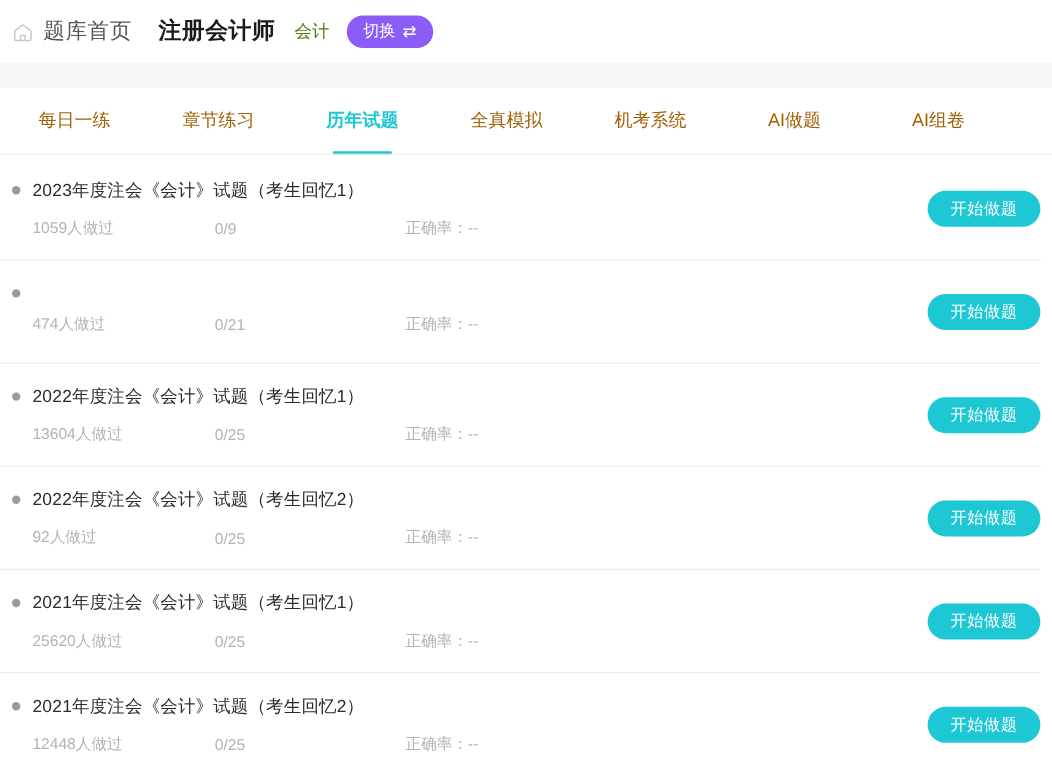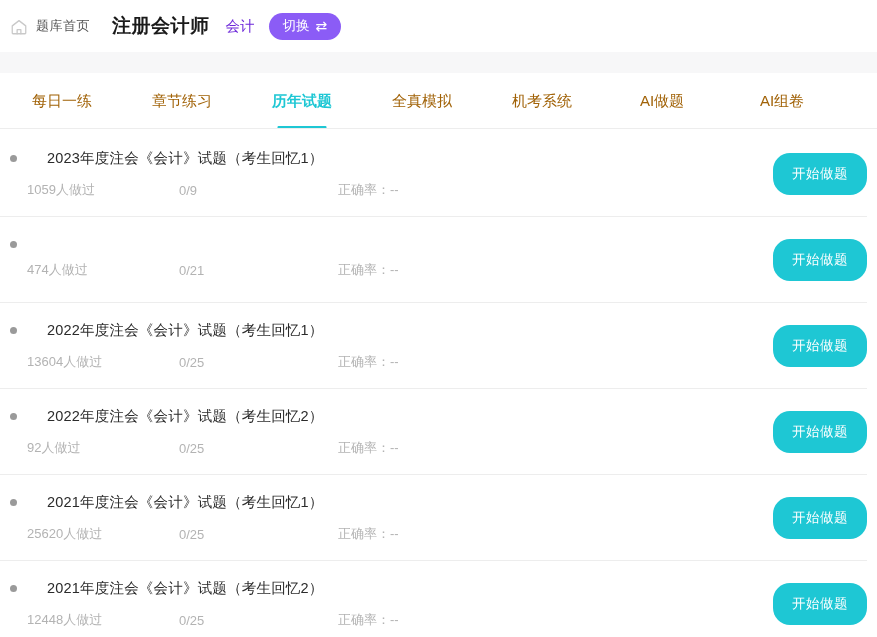--- a/index.html
+++ b/index.html
@@ -28,36 +28,36 @@
     width: 18px;
     height: 18px;
     display: inline-block;
     flex: 0 0 auto;
     margin-right: 8px;
     position: relative;
     top: 1px;
   }
   .home-icon svg { display: block; }
   .home-label {
-    font-size: 13px;
+    font-size: 18px;
     color: #555555;
     letter-spacing: 0.5px;
     white-space: nowrap;
   }
   .brand-title {
     font-size: 19px;
     font-weight: bold;
     color: #1a1a1a;
     margin-left: 22px;
     letter-spacing: 0.5px;
     white-space: nowrap;
   }
   .subject-label {
     font-size: 14.5px;
-    color: #6d28d9;
+    color: #4d7c0f;
     margin-left: 16px;
     white-space: nowrap;
   }
   .switch-btn {
     margin-left: 14px;
     background: #8b5cf6;
     color: #ffffff;
     border-radius: 16px;
     height: 27px;
     padding: 0 14px;
@@ -151,21 +151,20 @@
     left: 0;
     right: 10px;
     bottom: 0;
     height: 1px;
     background: #ededed;
   }
   .item-title-row {
     display: flex;
     align-items: center;
     margin-bottom: 13px;
-    gap: 20px;
   }
   .bullet {
     width: 7px;
     height: 7px;
     border-radius: 50%;
     background: #9a9a9a;
     flex: 0 0 auto;
     margin-right: 10px;
   }
   .item-title {
@@ -191,21 +190,21 @@
     position: absolute;
     right: 10px;
     top: 50%;
     transform: translateY(-50%);
     background: #1ec7d4;
     color: #ffffff;
     font-size: 13.5px;
     border: none;
     border-radius: 17px;
     width: 94px;
-    height: 42px;
+    height: 30px;
     cursor: pointer;
     font-family: inherit;
     letter-spacing: 0.5px;
   }
 </style>
 </head>
 <body>
 
 <div class="header">
   <span class="home-icon">

